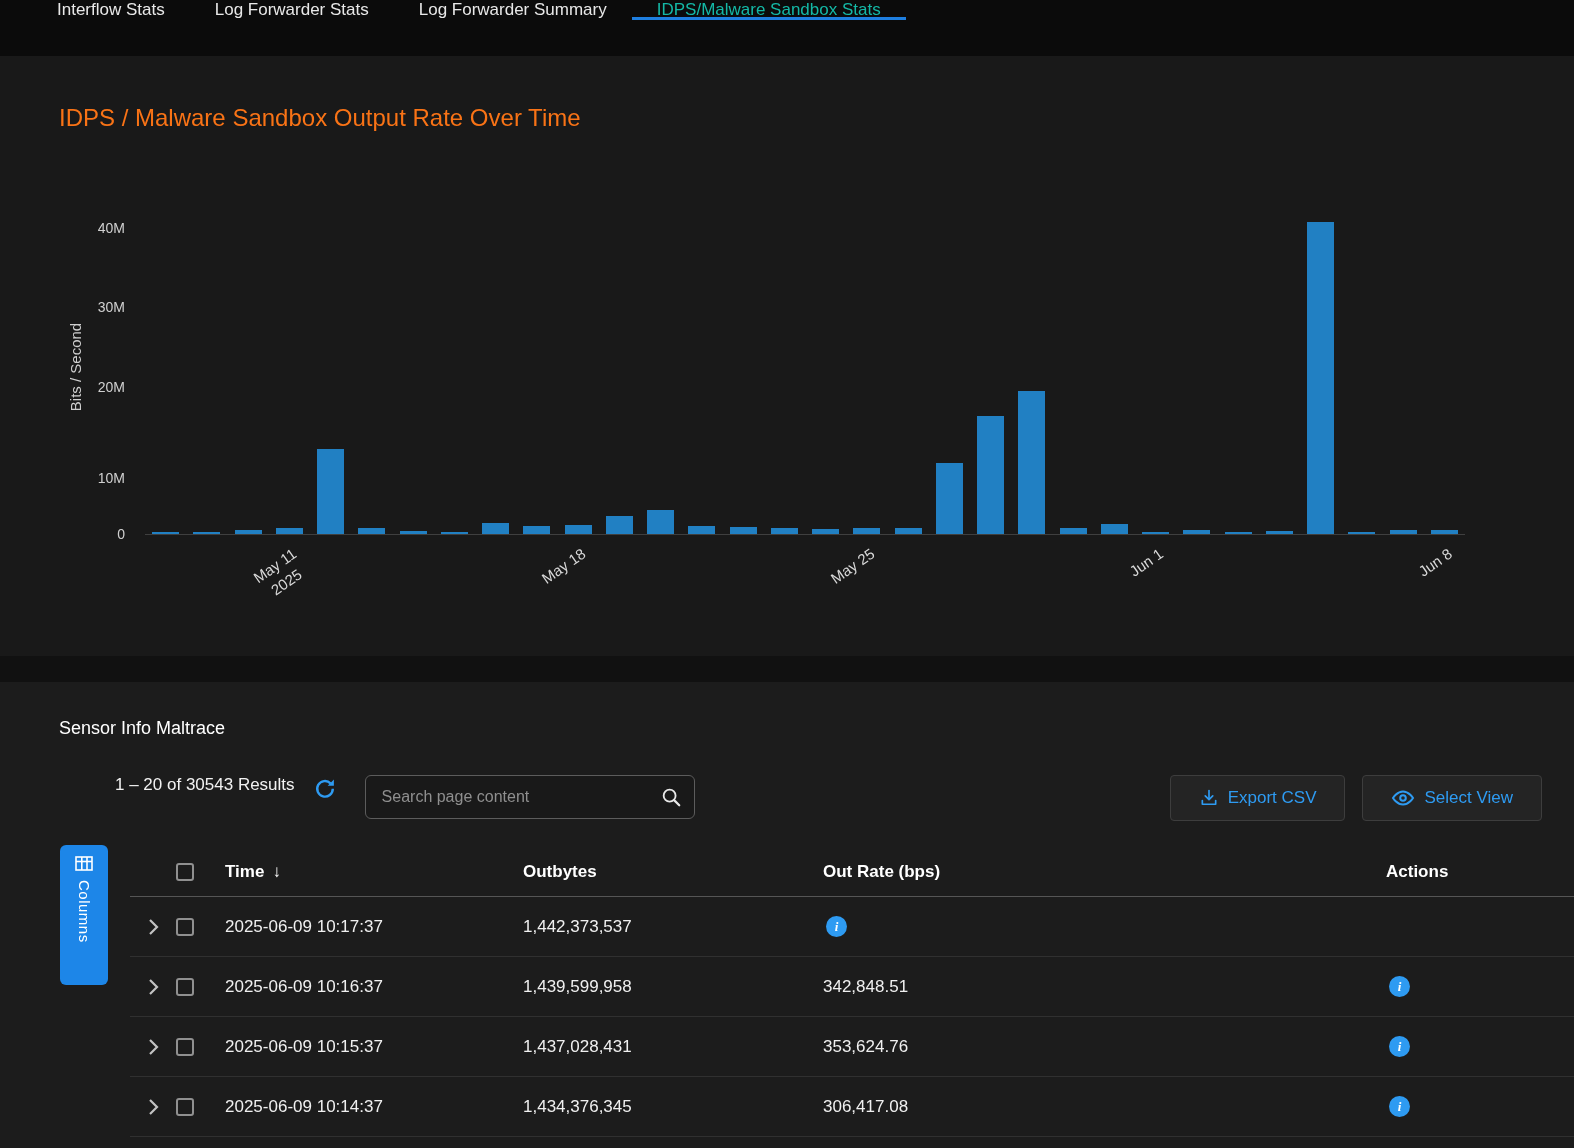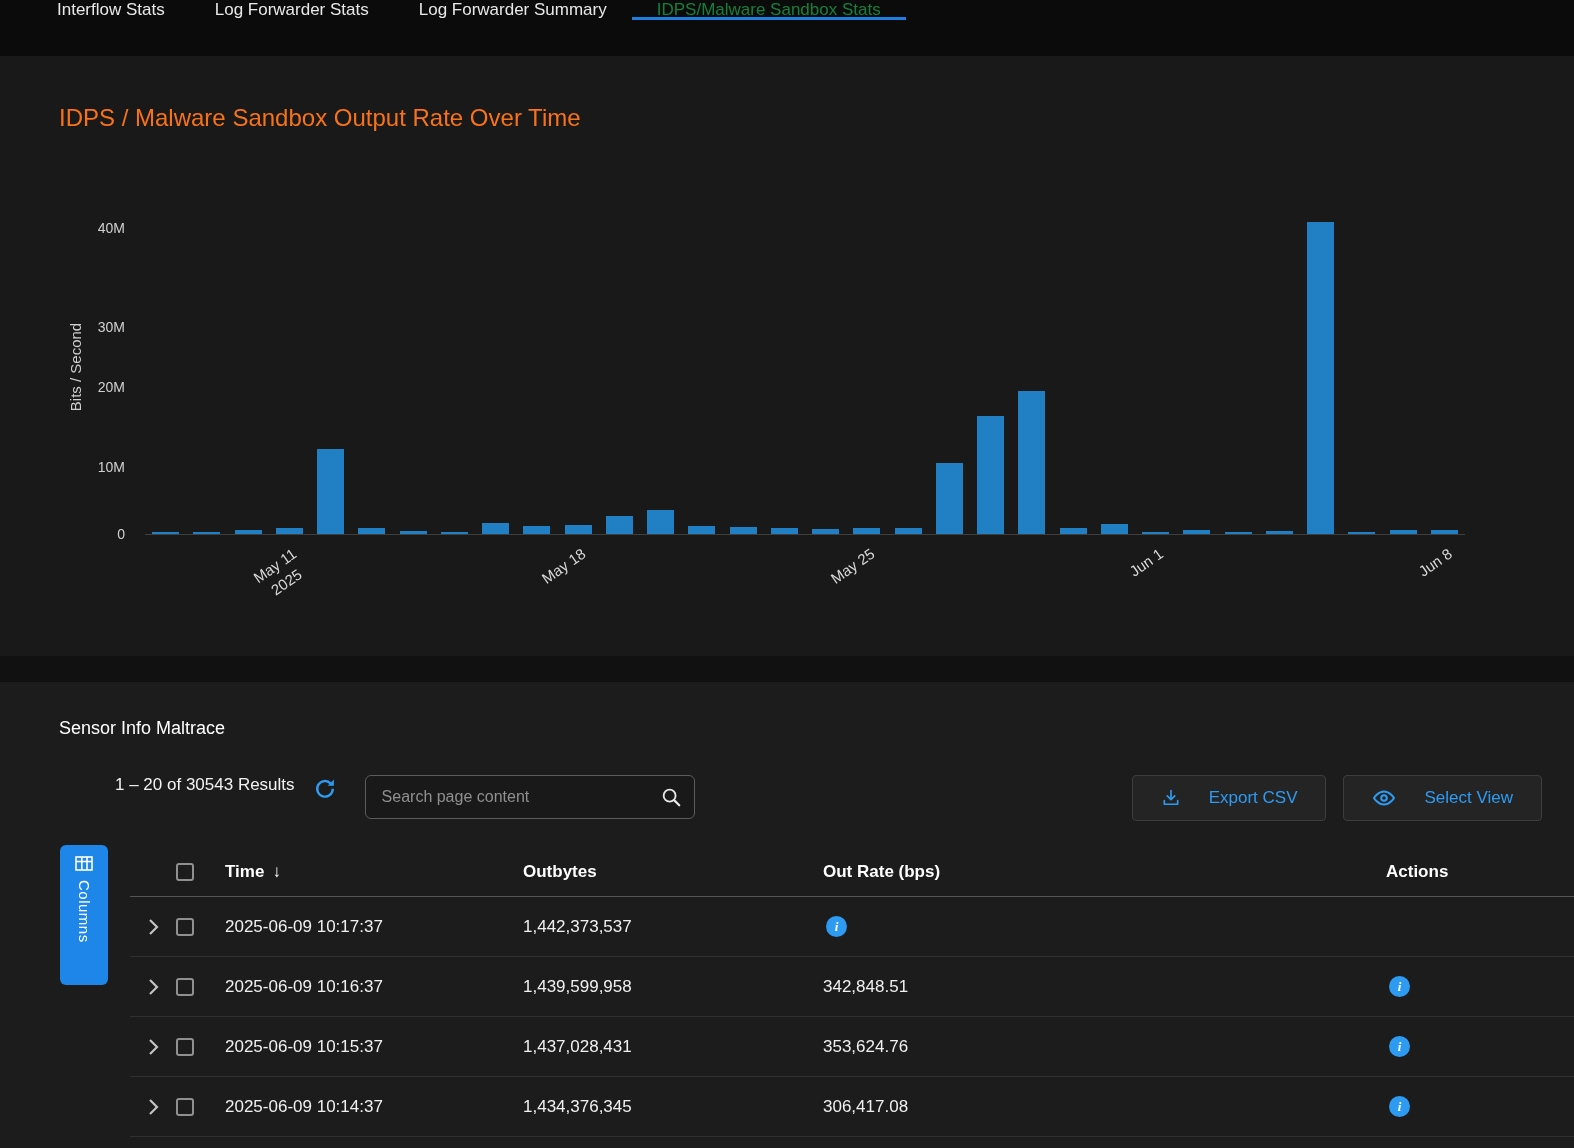--- a/index.html
+++ b/index.html
@@ -10,21 +10,21 @@
     font-family:"Liberation Sans", sans-serif;
     color:#eaeaea;
   }
 
   
   .topbar { height:56px; background:#0b0b0b; display:flex; align-items:flex-start; padding-left:32px; }
   .tab {
     padding:0 25px; font-size:17px; color:#e8e8e8; display:flex; align-items:center;
     cursor:pointer; position:relative; white-space:nowrap;
   }
-  .tab.active { color:#15803d; }
+  .tab.active { color:#14b8a6; }
   .tab.active::after { content:""; position:absolute; left:0; right:0; bottom:0; height:3px; background:#1e7fe0; }
 
   
   .chart-panel { background:#191919; height:600px; position:relative; }
   .chart-title { padding:48px 0 0 59px; font-size:24px; color:#f97316; }
 
   .plot-wrap { position:relative; margin:68px 0 0 145px; width:1320px; height:335px; border-bottom:1px solid #3f3f3f; }
   .plot-area { position:absolute; inset:0; overflow:visible; }
   .bar { position:absolute; bottom:0; background:#2180c3; }
 
@@ -54,21 +54,21 @@
   .refresh-btn { margin-left:16px; width:28px; height:28px; background:none; border:none; padding:2px; cursor:pointer; display:flex; align-items:center; justify-content:center; }
 
   .search-box { margin-left:26px; width:330px; height:44px; border:1px solid #5c5c5c; border-radius:6px; display:flex; align-items:center; background:#191919; }
   .search-input { flex:1; min-width:0; background:transparent; border:none; outline:none; color:#eeeeee; font-size:16px; padding:0 0 0 16px; font-family:inherit; }
   .search-input::placeholder { color:#8f8f8f; }
   .search-icon-btn { background:none; border:none; padding:0 12px; cursor:pointer; display:flex; align-items:center; }
 
   .spacer { flex:1; }
 
   .btn {
-    display:flex; align-items:center; gap:28px; height:46px; padding:0 28px;
+    display:flex; align-items:center; gap:9px; height:46px; padding:0 28px;
     background:#242424; border:1px solid #3d3d3d; border-radius:4px;
     color:#2e9bf2; font-size:17px; cursor:pointer; font-family:inherit; white-space:nowrap;
   }
   .btn + .btn { margin-left:17px; }
 
   .columns-btn {
     position:absolute; left:60px; top:163px; width:48px; height:140px;
     background:#1d86e8; border:none; border-radius:6px; color:#fff;
     display:flex; flex-direction:column; align-items:center; padding-top:11px; gap:9px; cursor:pointer;
   }
@@ -99,23 +99,23 @@
   <div class="tab">Log Forwarder Summary</div>
   <div class="tab active">IDPS/Malware Sandbox Stats</div>
 </div>
 
 <div class="chart-panel">
   <div class="chart-title">IDPS / Malware Sandbox Output Rate Over Time</div>
   <div class="plot-wrap">
     <div class="yaxis-title">Bits / Second</div>
     <div class="yticks">
         <div class="ytick" style="bottom: -8px;">0</div>
-        <div class="ytick" style="bottom: 59px;">10M</div>
+        <div class="ytick" style="bottom: 48px;">10M</div>
         <div class="ytick" style="bottom: 139px;">20M</div>
-        <div class="ytick" style="bottom: 199px;">30M</div>
+        <div class="ytick" style="bottom: 219px;">30M</div>
         <div class="ytick" style="bottom: 298px;">40M</div>
       </div>
     <div class="plot-area">
         <div class="bar" style="left: 7.125px; width: 27px; height: 2.205px; background: rgb(33, 128, 195);"></div>
         <div class="bar" style="left: 48.375px; width: 27px; height: 2.205px; background: rgb(33, 128, 195);"></div>
         <div class="bar" style="left: 89.625px; width: 27px; height: 3.675px; background: rgb(33, 128, 195);"></div>
         <div class="bar" style="left: 130.875px; width: 27px; height: 5.88px; background: rgb(33, 128, 195);"></div>
         <div class="bar" style="left: 172.125px; width: 27px; height: 84.525px; background: rgb(33, 128, 195);"></div>
         <div class="bar" style="left: 213.375px; width: 27px; height: 5.88px; background: rgb(33, 128, 195);"></div>
         <div class="bar" style="left: 254.625px; width: 27px; height: 2.94px; background: rgb(33, 128, 195);"></div>

